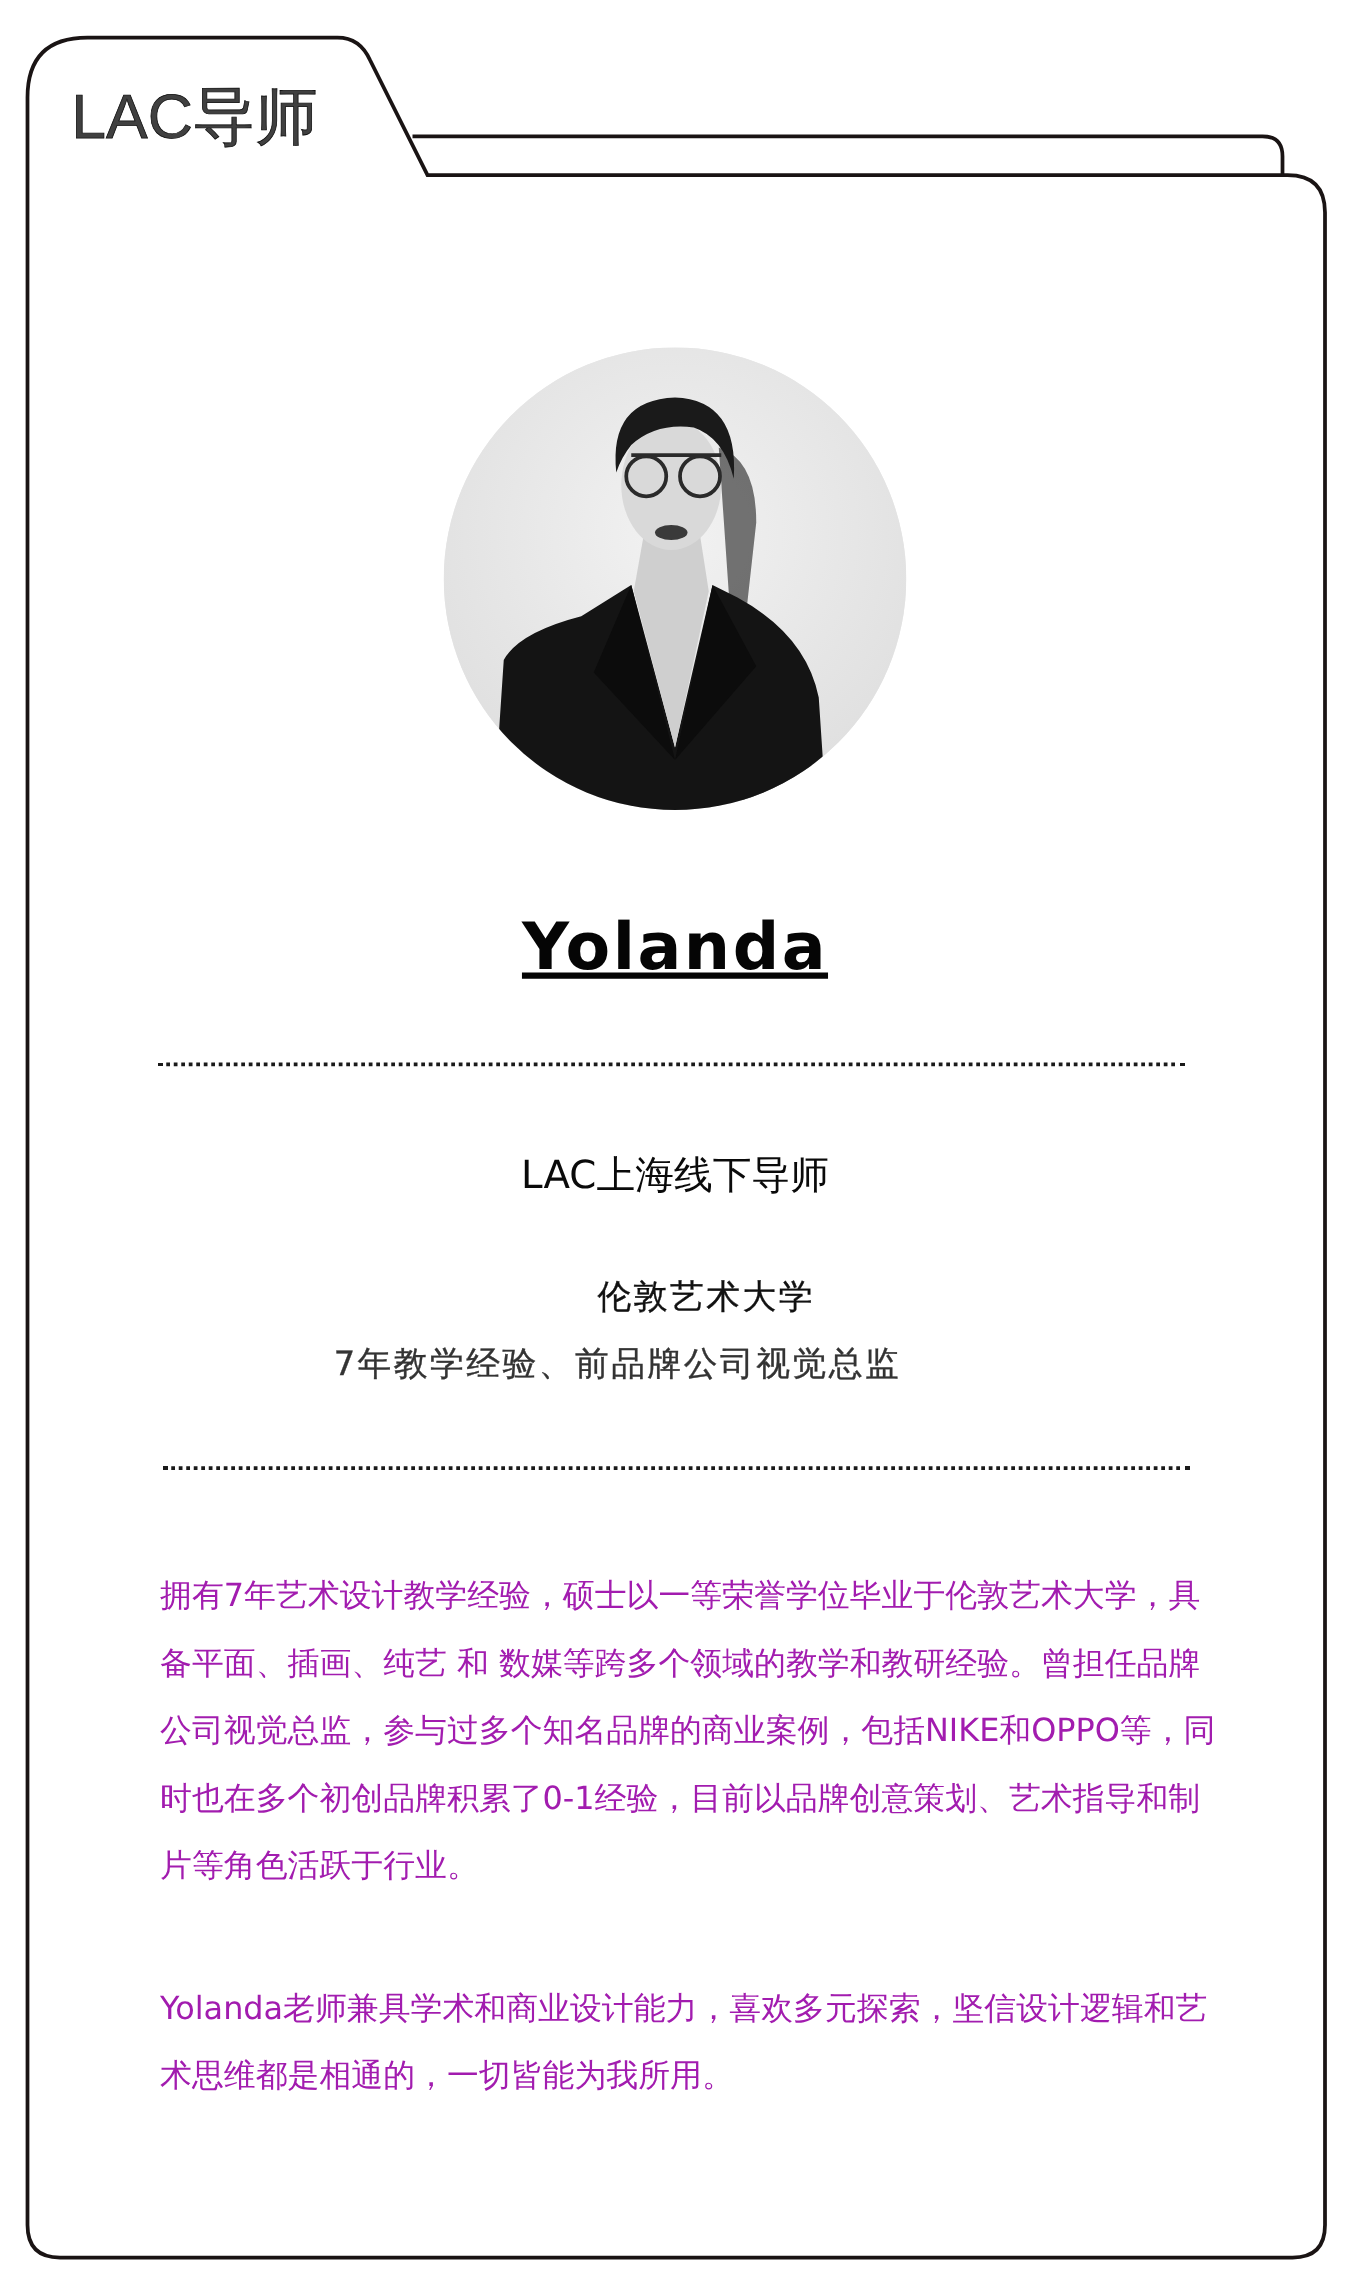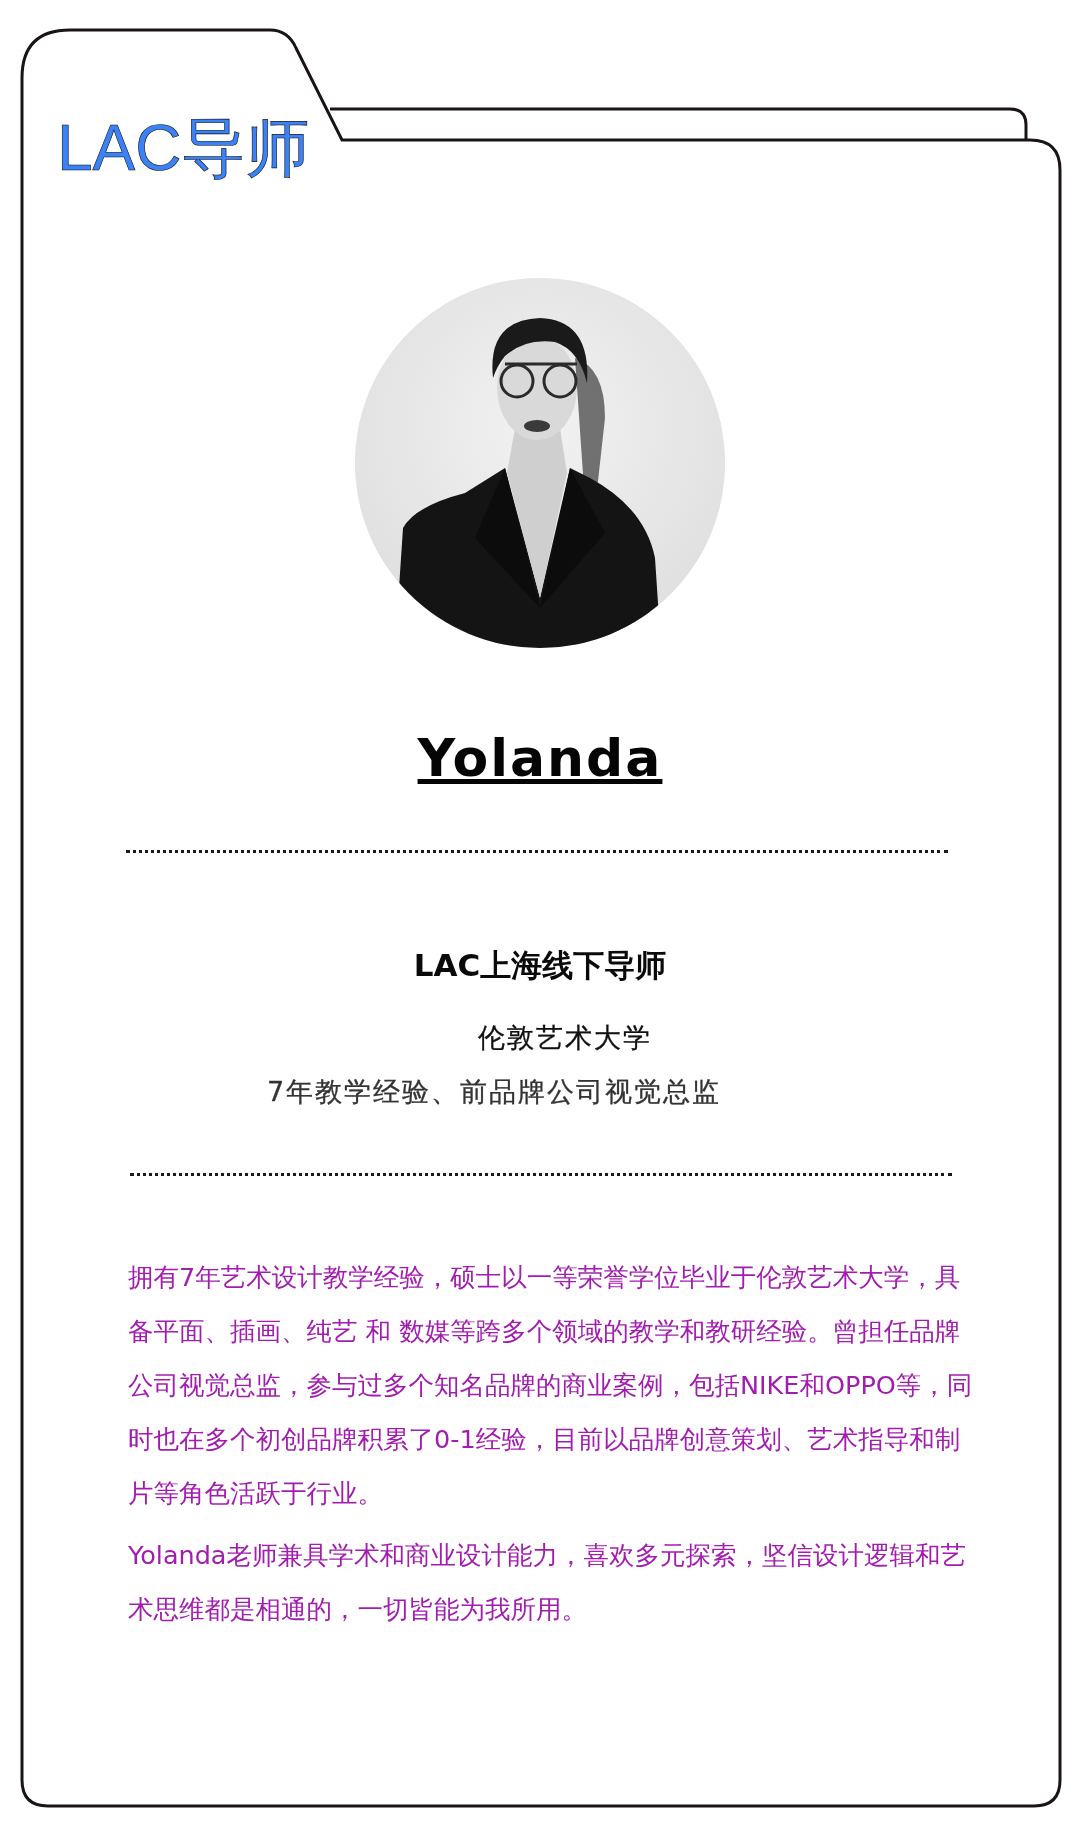--- a/index.html
+++ b/index.html
@@ -20,26 +20,25 @@
       left: 0;
       top: 0;
       width: 1080px;
       height: 1833px;
     }
     .tab-title {
       position: absolute;
       left: 57px;
       top: 68px;
       font-family: "Liberation Sans", "DejaVu Sans", sans-serif;
-      font-size: 64px;
+      font-size: 50px;
       font-weight: 400;
       letter-spacing: 0px;
-      color: #3b82f6;
+      color: #404040;
       line-height: 1;
-      margin-top: 48px;
       -webkit-text-stroke: 0.6px #0a0a0a;
     }
     .photo {
       position: absolute;
       left: 355px;
       top: 278px;
       width: 370px;
       height: 370px;
       border-radius: 50%;
       overflow: hidden;
@@ -67,24 +66,23 @@
     }
     .divider-1 { left: 126px; width: 822px; top: 850px; }
     .divider-2 { left: 130px; width: 822px; top: 1173px; }
     .role {
       position: absolute;
       left: 0;
       width: 1080px;
       top: 925px;
       text-align: center;
       font-size: 31px;
-      font-weight: 700;
+      font-weight: 400;
       color: #0a0a0a;
       line-height: 1;
-      margin-top: 25px;
     }
     .school {
       position: absolute;
       left: 0;
       width: 1080px;
       top: 1024px;
       text-align: center;
       font-size: 27px;
       font-weight: 400;
       color: #111;
@@ -110,21 +108,21 @@
       position: absolute;
       left: 128px;
       width: 852px;
       font-size: 25.5px;
       color: #a21caf;
       line-height: 54px;
       letter-spacing: 0px;
       margin: 0;
     }
     .bio-1 { top: 1250px; }
-    .bio-2 { top: 1528px; }
+    .bio-2 { top: 1580px; }
   </style>
 </head>
 <body>
 
 <svg class="frame-svg" viewBox="0 0 1080 1833" xmlns="http://www.w3.org/2000/svg">
 
   <path d="M 330 109 L 1010 109 Q 1026 109 1026 125 L 1026 140" fill="none" stroke="#1a1414" stroke-width="3"></path>
 
   <path d="M 22 1780
            L 22 78

